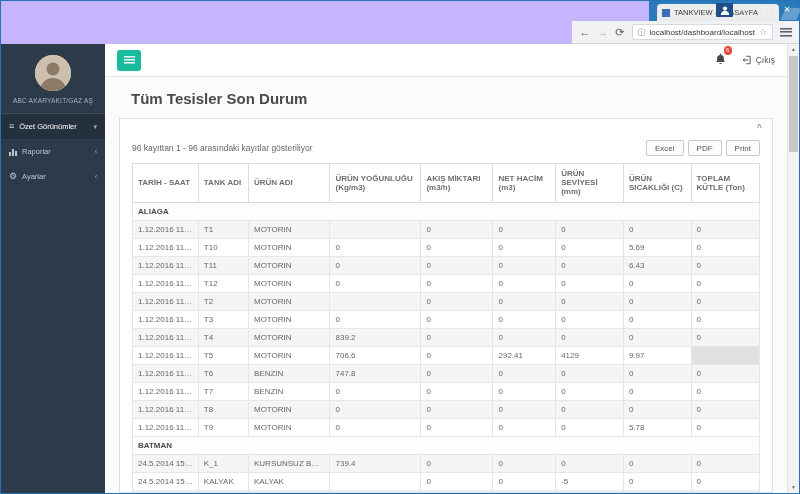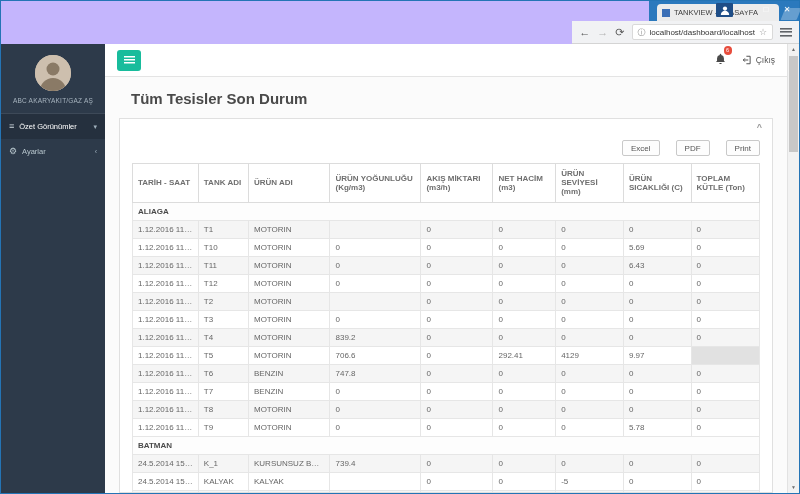--- a/index.html
+++ b/index.html
@@ -60,21 +60,21 @@
   .logout { display:flex; align-items:center; gap:4px; font-size:8.5px; color:#555; cursor:pointer; }
 
   .content { flex:1; padding:0 14px; display:flex; flex-direction:column; min-height:0; }
   .page-title { font-size:15px; font-weight:bold; color:#4a4a4a; margin:13px 2px 11px 12px; }
   .panel { background:#fff; border:1px solid #e0e0e0; flex:1; min-height:0; overflow:hidden; display:flex; flex-direction:column; }
   .panel-header { height:15px; position:relative; flex-shrink:0; }
   .collapse-ic { position:absolute; right:10px; top:3px; font-size:9px; font-weight:bold; color:#9a9a9a; cursor:pointer; }
   .panel-body { padding:2px 12px 0; overflow:hidden; flex:1; min-height:0; }
   .table-toolbar { display:flex; align-items:center; margin:4px 0 7px; }
   .summary { font-size:8.5px; color:#666; }
-  .export-buttons { margin-left:auto; display:flex; gap:16px; }
+  .export-buttons { margin-left:auto; display:flex; gap:4px; }
   .btn-export { font-size:8px; color:#555; background:#fdfdfd; border:1px solid #c9c9c9; border-radius:2px; padding:2.5px 8px; cursor:pointer; font-family:"Liberation Sans", sans-serif; }
 
   table { width:100%; border-collapse:collapse; table-layout:fixed; }
   thead th { font-size:8px; color:#6f6f6f; font-weight:bold; text-align:left; padding:5px 5px 6px; border:1px solid #dcdcdc; background:#fff; white-space:normal; overflow:hidden; cursor:pointer; }
   tbody td { font-size:8px; color:#666; padding:4px 5px; border:1px solid #e6e6e6; white-space:nowrap; overflow:hidden; text-overflow:ellipsis; }
   tr.group-row td { font-weight:bold; color:#4a4a4a; background:#fdfdfd; }
   tr.odd td { background:#f5f5f5; }
   tr.even td { background:#fff; }
   td.cell-highlight { background:#e1e1e1 !important; }
   th:nth-child(1), td:nth-child(1) { width:10.5%; }
@@ -141,20 +141,29 @@
         </div>
         <div class="org">ABC AKARYAKIT/GAZ AŞ</div>
       </div>
 
       <div class="nav-header open">
         <span class="icon-list">≡</span>
         <span>Özet Görünümler</span>
         <span class="chev">▾</span>
       </div>
 
+      <div class="nav-header">
+        <span class="icon-bars">
+            <i></i>
+            <i></i>
+            <i></i>
+          </span>
+        <span>Raporlar</span>
+        <span class="chev">‹</span>
+      </div>
 
       <div class="nav-header">
         <span class="icon-gear">⚙</span>
         <span>Ayarlar</span>
         <span class="chev">‹</span>
       </div>
     </aside>
 
     <div class="main">
       <div class="topbar">
@@ -181,20 +190,21 @@
 
       <div class="content">
         <h1 class="page-title">Tüm Tesisler Son Durum</h1>
 
         <div class="panel">
           <div class="panel-header">
             <span class="collapse-ic">^</span>
           </div>
           <div class="panel-body">
             <div class="table-toolbar">
+              <span class="summary">96 kayıttan 1 - 96 arasındaki kayıtlar gösteriliyor</span>
               <div class="export-buttons">
                 <button class="btn-export">Excel</button>
                 <button class="btn-export">PDF</button>
                 <button class="btn-export">Print</button>
               </div>
             </div>
             <table>
               <thead>
                 <tr>
                     <th>TARİH - SAAT</th>

